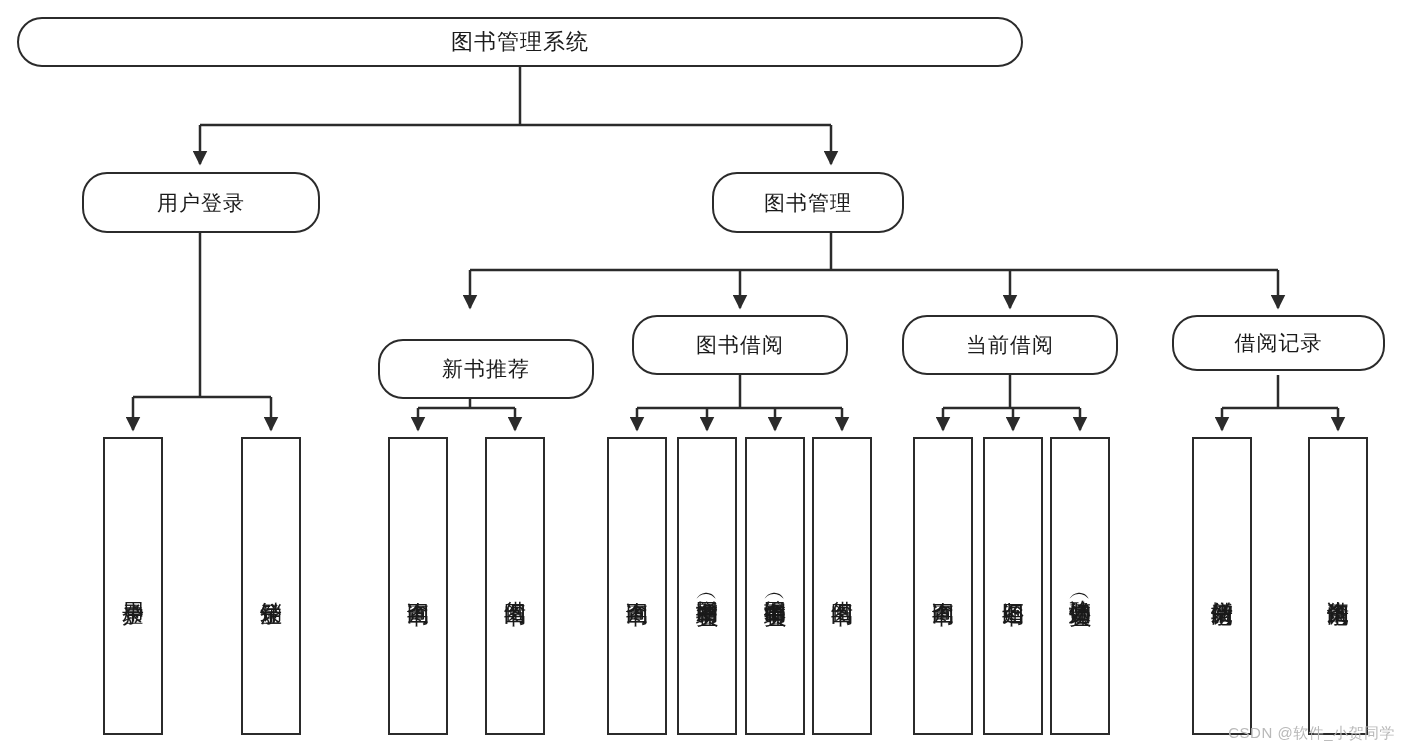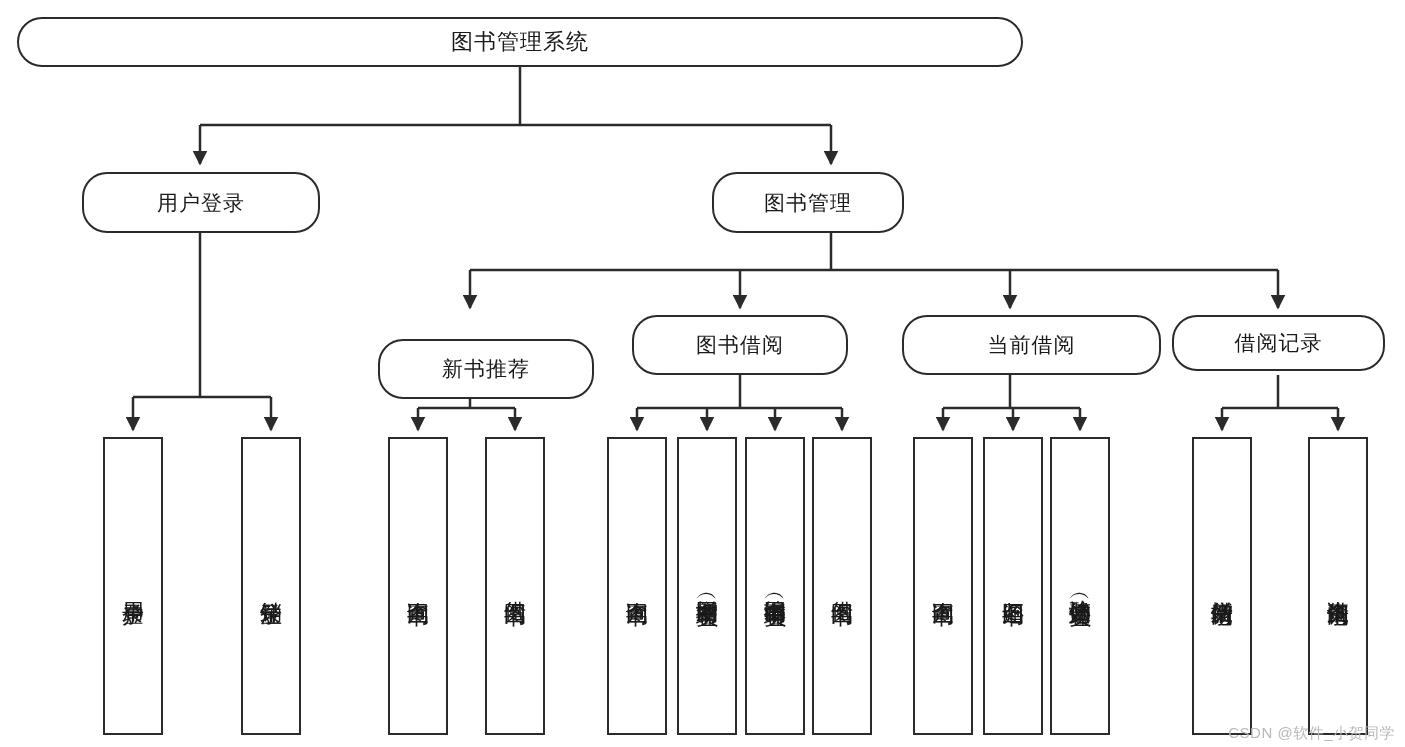--- a/index.html
+++ b/index.html
@@ -134,21 +134,21 @@
   <div class="node horizontal" style="left: 712px; top: 172px; width: 192px; height: 61px;">
     <span>图书管理</span>
   </div>
 
   <div class="node horizontal" style="left: 378px; top: 315px; width: 216px; height: 60px; margin-top: 24px;">
     <span>新书推荐</span>
   </div>
   <div class="node horizontal" style="left: 632px; top: 315px; width: 216px; height: 60px;">
     <span>图书借阅</span>
   </div>
-  <div class="node horizontal" style="left: 902px; top: 315px; width: 259px; height: 60px;">
+  <div class="node horizontal" style="left: 902px; top: 315px; width: 216px; height: 60px;">
     <span>当前借阅</span>
   </div>
   <div class="node horizontal" style="left: 1172px; top: 315px; width: 213px; height: 56px;">
     <span>借阅记录</span>
   </div>
 
   <div class="node vertical" style="left: 103px; top: 437px; width: 60px; height: 298px;">
     <span class="vtext">用户登录</span>
   </div>
   <div class="node vertical" style="left: 241px; top: 437px; width: 60px; height: 298px;">

